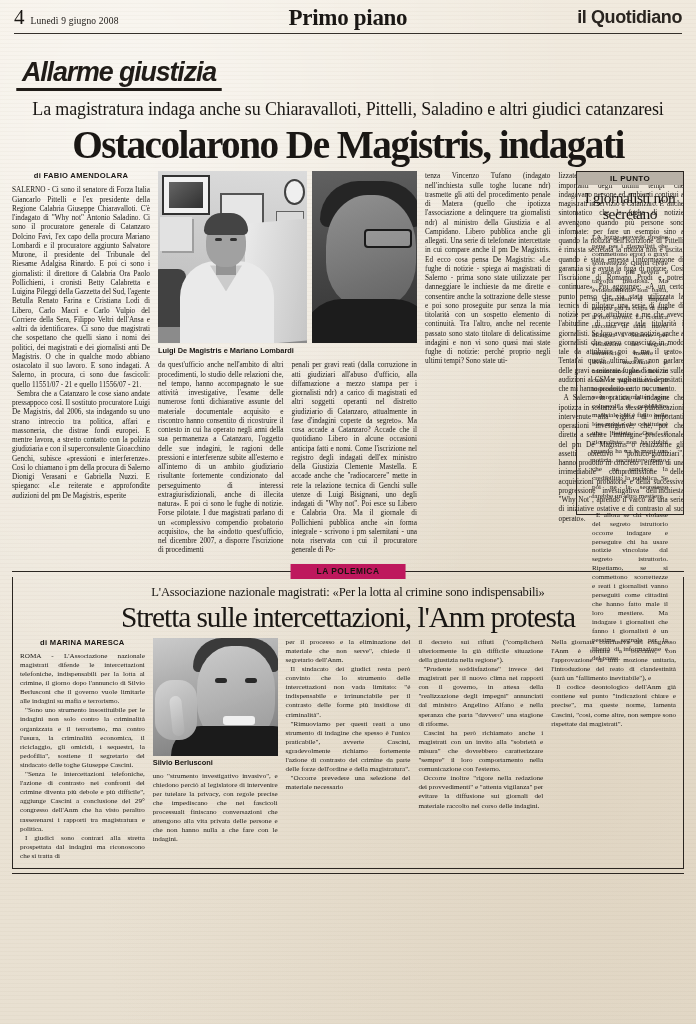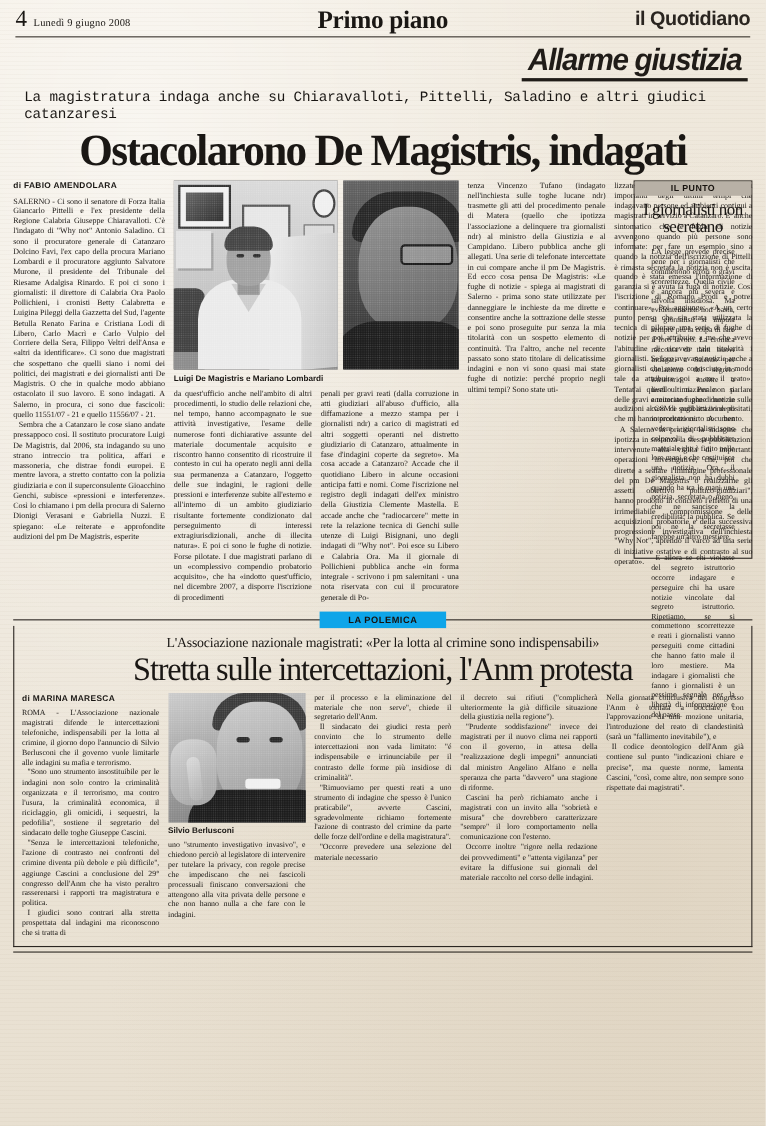--- a/index.html
+++ b/index.html
@@ -45,39 +45,38 @@
     margin-bottom:-1px;
   }
   .logo{
     font-family:"Liberation Sans", sans-serif;
     font-weight:bold;font-size:18px;letter-spacing:-.4px;
     color:#2a2520;
   }
   .rule-top{border-top:1.6px solid #35302a;margin:3px 2px 0 2px;}
 
   
-  .kicker-wrap{text-align:right;margin-top:7px;}
+  .kicker-wrap{text-align:left;margin-top:24px;}
   .kicker{
     display:inline-block;
     font-family:"Liberation Sans", sans-serif;
     font-weight:bold;font-style:italic;
     font-size:28px;line-height:1;
     letter-spacing:-1.2px;
     color:#201c18;
     border-bottom:3px solid #201c18;
     padding:0 6px 2px 6px;
     transform:scaleX(.96);
   }
   .overline{
-    text-align:left;
-    font-size:13px;
+    text-align:center;
+    font-size:18px;
     margin:8px 10px 0 10px;
     letter-spacing:-.15px;
     line-height:1.15;
-    font-family:Liberation Mono, monospace;
   }
   .headline{
     text-align:center;
     font-weight:bold;
     font-size:40.5px;
     line-height:.98;
     letter-spacing:-1.6px;
     margin:5px 0 0 0;
     transform:scaleX(.97);
   }
@@ -91,20 +90,21 @@
 
   
   .a1{position:relative;margin-top:7px;}
   .a1-grid{
     display:grid;
     grid-template-columns:138px 1fr 1fr 1fr 1fr;
     column-gap:8px;
   }
   .col{position:relative;}
   .byline{
+    text-align:center;
     font-family:"Liberation Sans", sans-serif;
     font-weight:bold;font-size:7.6px;
     letter-spacing:.3px;
     margin:0 0 5px 0;
   }
   .bodytext{
     font-size:7.3px;
     line-height:1.268;
     text-align:justify;
     hyphens:auto;
@@ -195,21 +195,21 @@
   }
   .punto-body{font-size:7.1px;line-height:1.26;text-align:justify;hyphens:auto;-webkit-hyphens:auto;}
   .punto-body p{margin:10px;}
   .punto-body p + p{text-indent:4px;}
 
   
   .divider{position:relative;margin:9px 0 0 0;height:14px;}
   .divider .line{position:absolute;left:0;right:0;top:7px;border-top:1.2px solid #2b2621;}
   .polemica-tag{
     position:absolute;left:50%;transform:translateX(-50%);top:0;
-    background:#0ea5e9;color:#16120e;
+    background:#be185d;color:#16120e;
     font-family:"Liberation Sans", sans-serif;
     font-weight:bold;font-size:8.4px;letter-spacing:.5px;
     padding:2.5px 26px;
   }
 
   
   .a2{border:1.2px solid #2b2621;border-top:none;padding:6px 7px 7px 7px;margin-top:-1px;}
   .a2-overline{
     text-align:center;font-size:12.6px;letter-spacing:-.2px;margin:2px 0 2px 0;
   }

